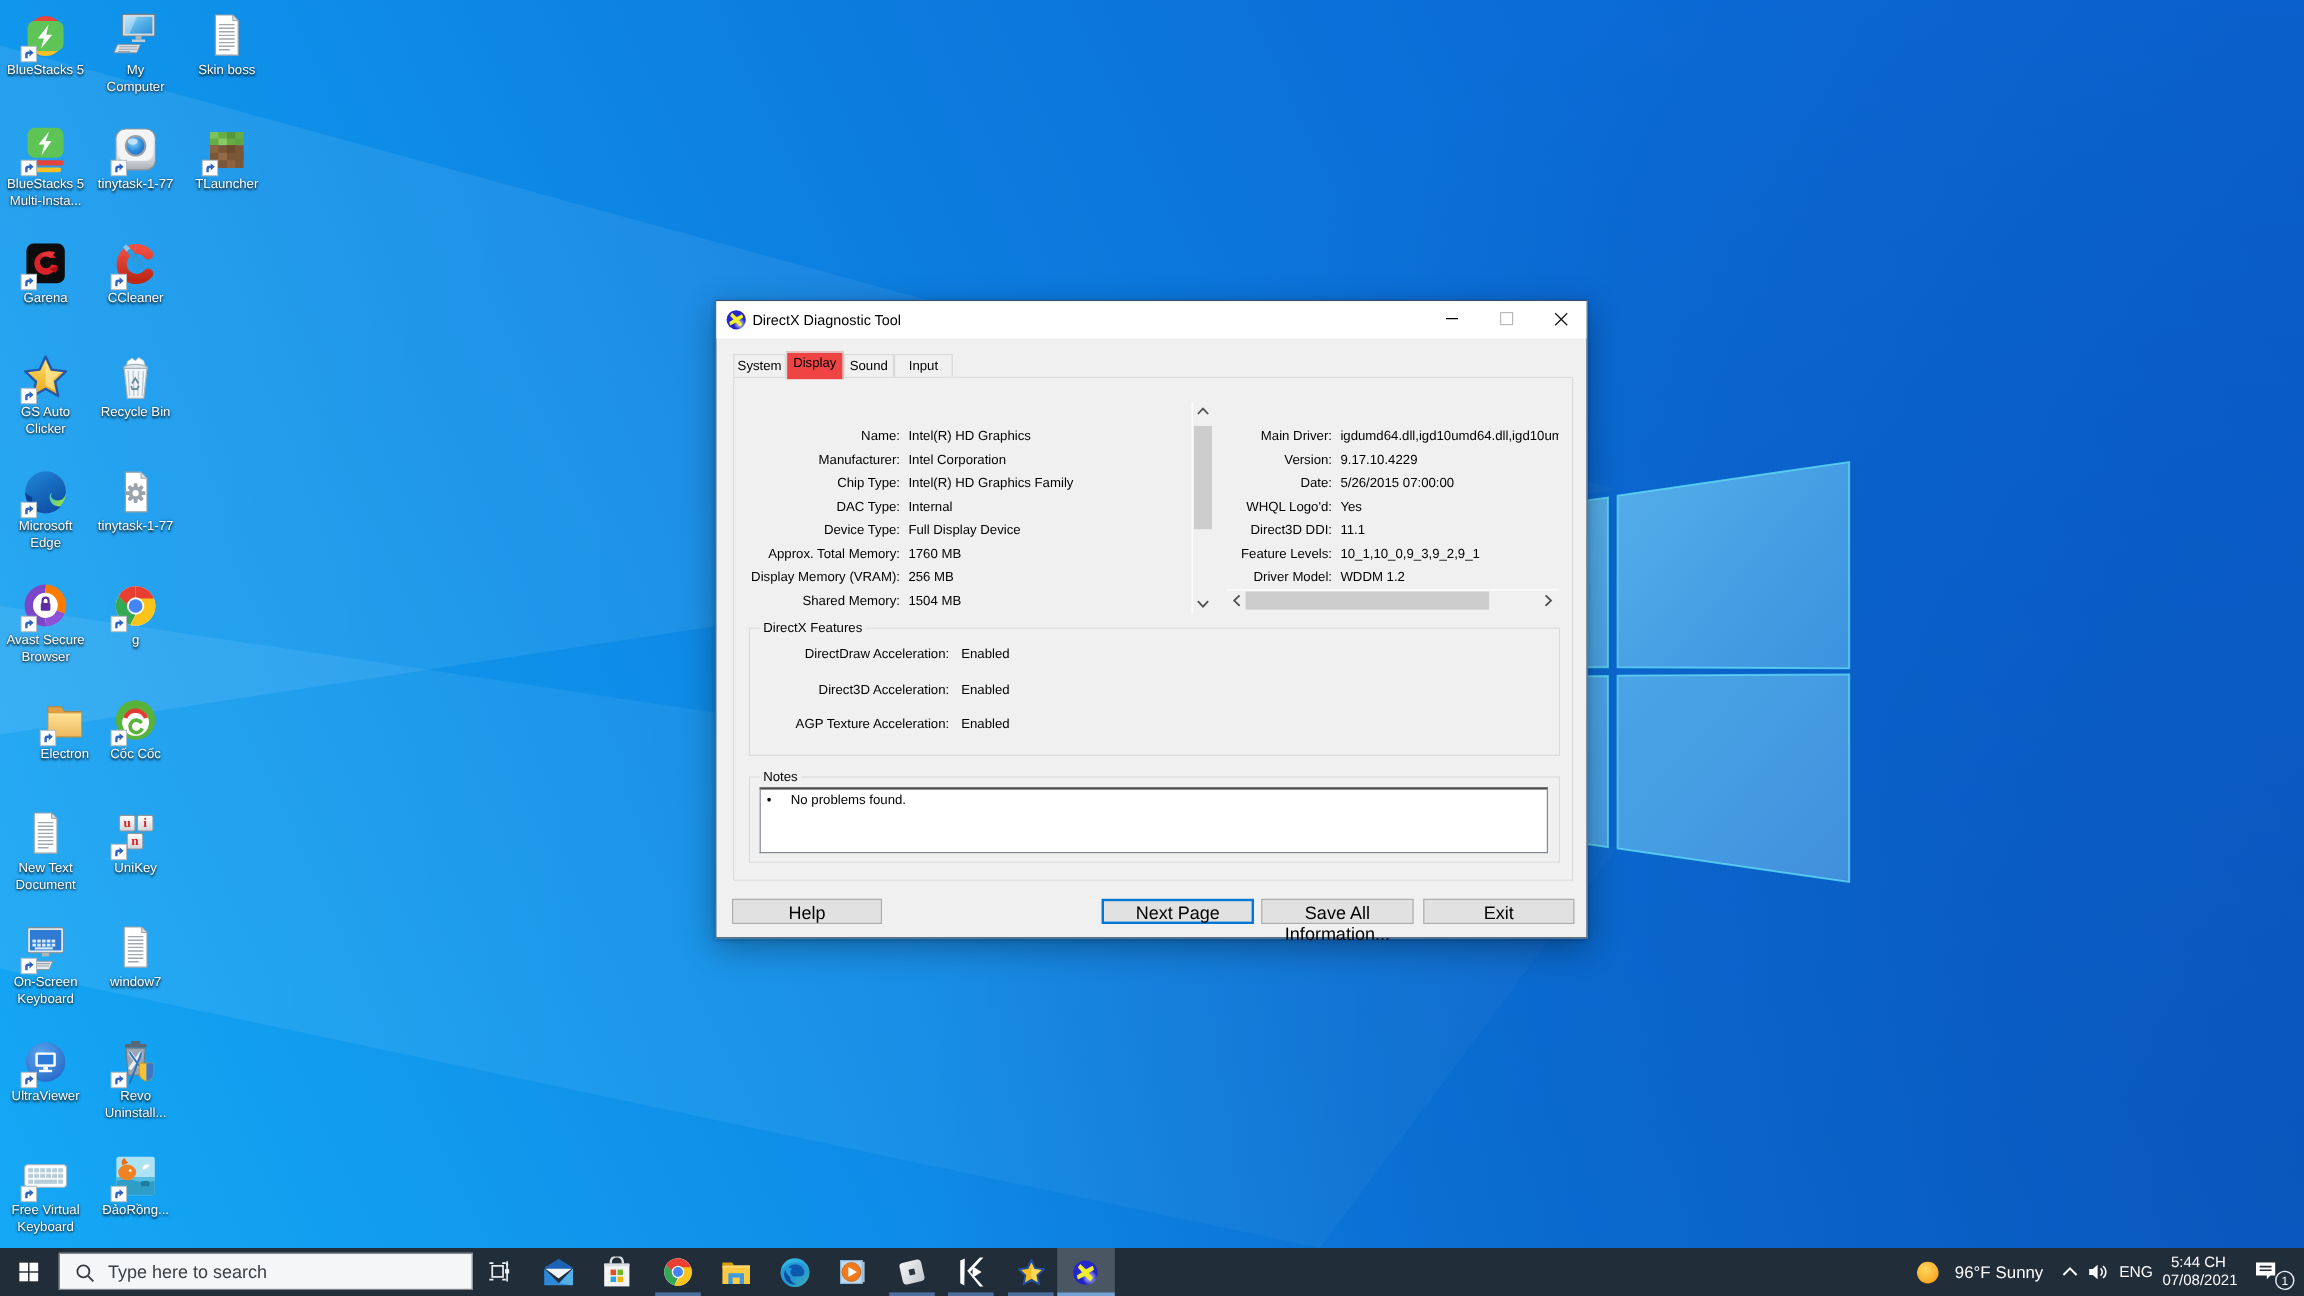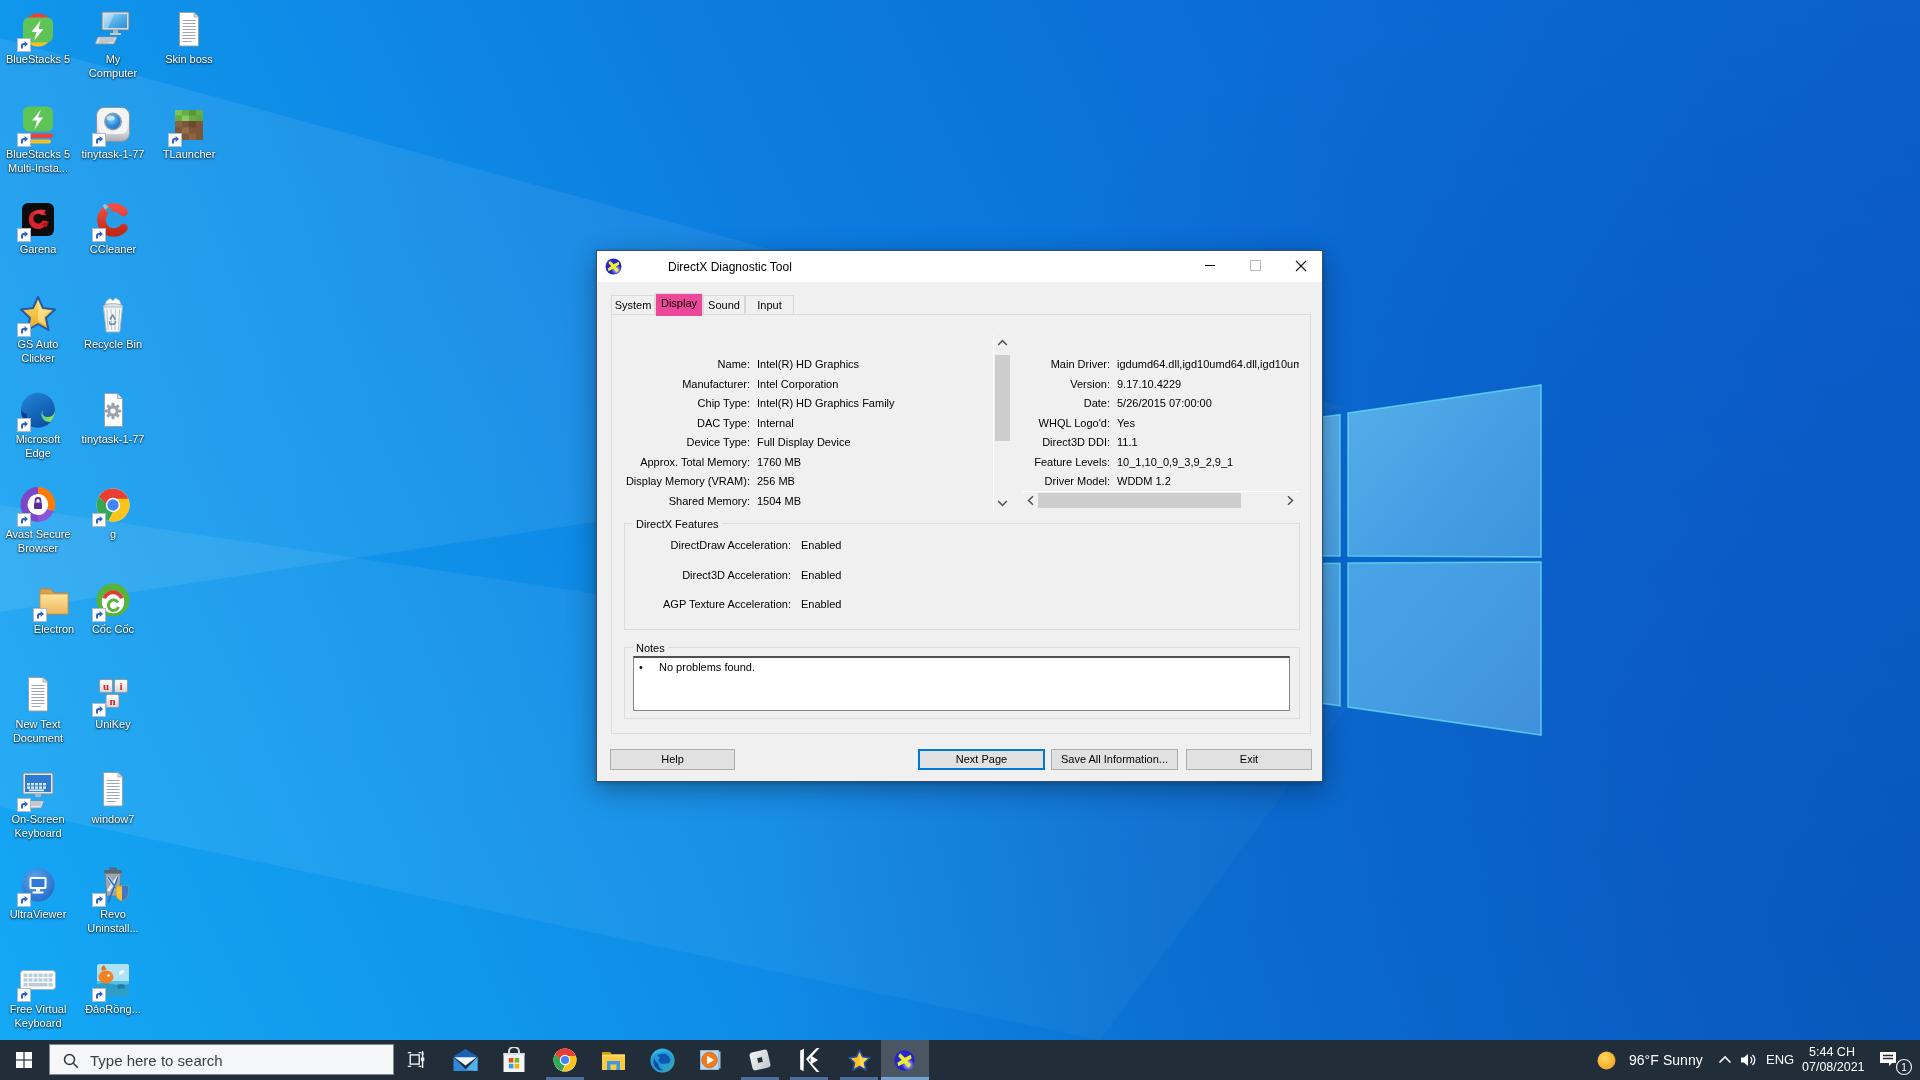--- a/index.html
+++ b/index.html
@@ -11,30 +11,30 @@
 #wall { position:absolute; left:0; top:0; width:1920px; height:1040px; }
 
 
 .dico { position:absolute; width:76px; text-align:center; }
 .dico .ic { width:40px; height:40px; margin:0 auto; position:relative; }
 .dico .lbl { margin-top:3px; font-size:11px; line-height:13.5px; color:#fff; text-shadow:0 1px 2px rgba(0,0,0,.85), 0 0 2px rgba(0,0,0,.5); }
 
 
 #win { position:absolute; left:596px; top:250px; width:727px; height:532px; background:#f0f0f0; border:1px solid #34506c; box-shadow:0 8px 26px rgba(0,0,0,.33), 0 1px 4px rgba(0,0,0,.22); font-size:11px; color:#000; }
 #titlebar { position:absolute; left:0; top:0; width:100%; height:31px; background:#fff; }
-#titletxt { position:absolute; left:30px; top:9px; font-size:12px; color:#000;margin-left:41px; }
+#titletxt { position:absolute; left:30px; top:9px; font-size:12px; color:#000; }
 #tabs { position:absolute; left:14px; top:42px; height:21px; }
 .tab { position:absolute; top:2px; height:19px; background:#f0f0f0; border:1px solid #d9d9d9; border-bottom:none; font-size:11px; text-align:center; padding-top:3px; }
-.tab.sel { top:0; height:23px; background:#ec4899; border:1px solid #dcdcdc; border-bottom:none; z-index:3; }
+.tab.sel { top:0; height:23px; background:#ef4444; border:1px solid #dcdcdc; border-bottom:none; z-index:3; }
 #pane { position:absolute; left:14px; top:62.5px; width:700px; height:420px; background:#f0f0f0; border:1px solid #dcdcdc; }
 .grp { position:absolute; border:1px solid #dcdcdc; }
 .grp .gl { position:absolute; left:8px; top:-6px; background:#f0f0f0; padding:0 3px; font-size:11px; }
 .rl { position:absolute; text-align:right; }
 .rv { position:absolute; text-align:left; }
-.btn { position:absolute; height:21px; background:#e1e1e1; border:1px solid #adadad; text-align:center; font-size:11px; padding-top:3px; }
+.btn { position:absolute; height:21px; background:#e1e1e1; border:1px solid #adadad; text-align:center; font-size:15px; padding-top:3px; }
 .btn.def { border:2px solid #0078d7; padding-top:2px; }
 
 
 .sbv { position:absolute; background:#f0f0f0; border-left:1px solid #fff; }
 .sbh { position:absolute; background:#f0f0f0; border-top:1px solid #fff; }
 .sbthumb { position:absolute; background:#cdcdcd; }
 
 
 #taskbar { position:absolute; left:0; top:1040px; width:1920px; height:40px; background:#222d3a; }
 #search { position:absolute; left:49px; top:4px; width:345px; height:31px; background:#f5f6f7; border:1px solid #80888f; color:#3c4045; font-size:15px; }

